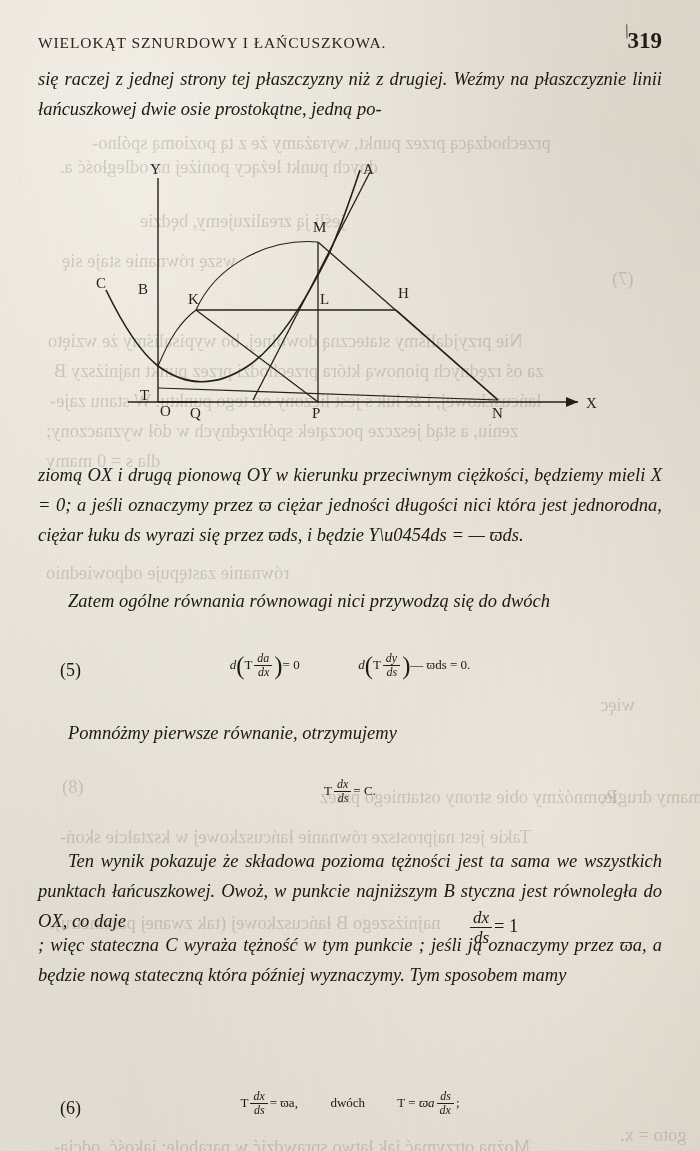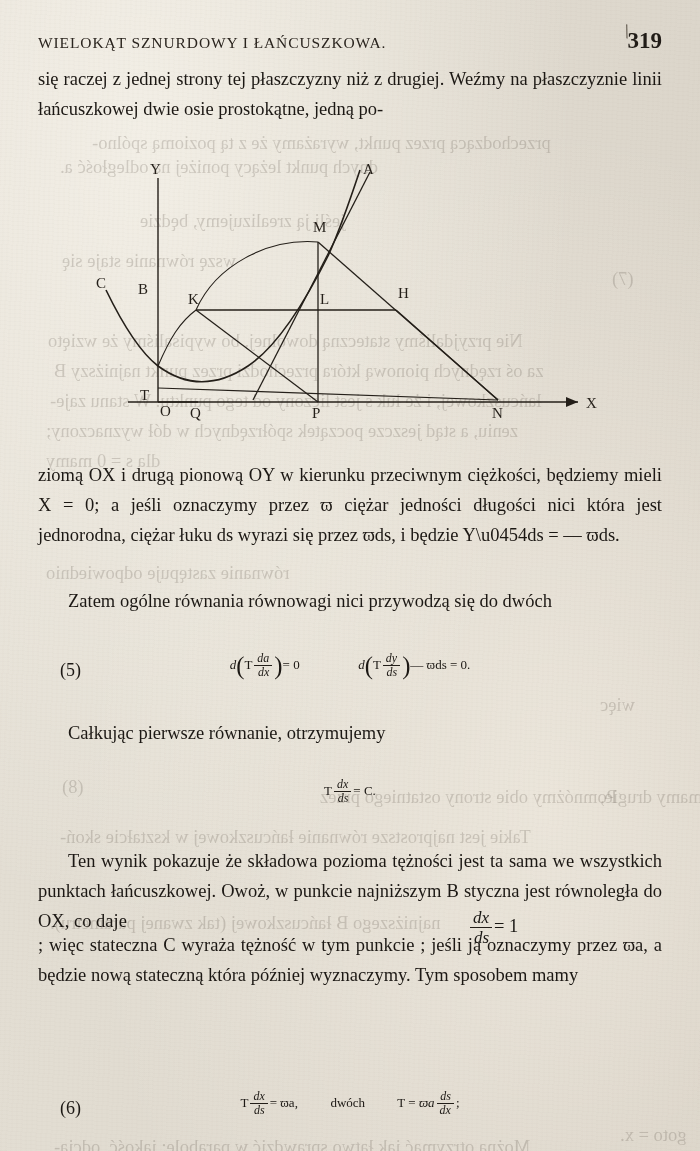--- a/index.html
+++ b/index.html
@@ -69,20 +69,21 @@
   }
 
   p.body {
     position: absolute;
     margin: 0;
     font-size: 18.5px;
     line-height: 30px;
     text-align: justify;
     color: #1c1814;
     width: 624px;
+    font-style: italic;
   }
   p.body.indent { text-indent: 30px; }
 
   .fig {
     position: absolute;
     left: 40px;
     top: 160px;
     width: 560px;
     height: 270px;
   }
@@ -231,21 +232,21 @@
 
     <p class="body indent" style="top:586px; left:0;">Zatem ogólne równania równowagi nici przywodzą się do dwóch</p>
 
     <div class="eqnum" style="top:660px; left:22px;">(5)</div>
     <div class="eq" style="top:652px; left:0;">
       <span class="ital">d</span><span class="big-paren">(</span><span class="upr">T</span><span class="frac ital"><span class="num">da</span><span class="den">dx</span></span><span class="big-paren">)</span><span>= 0</span>
       <span style="display:inline-block;width:52px"></span>
       <span class="ital">d</span><span class="big-paren">(</span><span class="upr">T</span><span class="frac ital"><span class="num">dy</span><span class="den">ds</span></span><span class="big-paren">)</span><span>— ϖds = 0.</span>
     </div>
 
-    <p class="body indent" style="top:718px; left:0;">Całkując pierwsze równanie, otrzymujemy</p>
+    <p class="body indent" style="top:718px; left:0;">Pomnóżmy pierwsze równanie, otrzymujemy</p>
 
     <div class="eq" style="top:778px; left:0;">
       <span class="upr">T</span><span class="frac ital"><span class="num">dx</span><span class="den">ds</span></span><span>= C.</span>
     </div>
 
     <p class="body indent" style="top:846px; left:0; width:624px;">Ten wynik pokazuje że składowa pozioma tężności jest ta sama we wszystkich punktach łańcuszkowej. Owoż, w punkcie najniższym B styczna jest równoległa do OX, co daje</p>
 
     <div style="position:absolute; top:908px; left:430px; font-size:18.5px;">
       <span class="frac ital"><span class="num">dx</span><span class="den">ds</span></span><span>= 1</span>
     </div>

